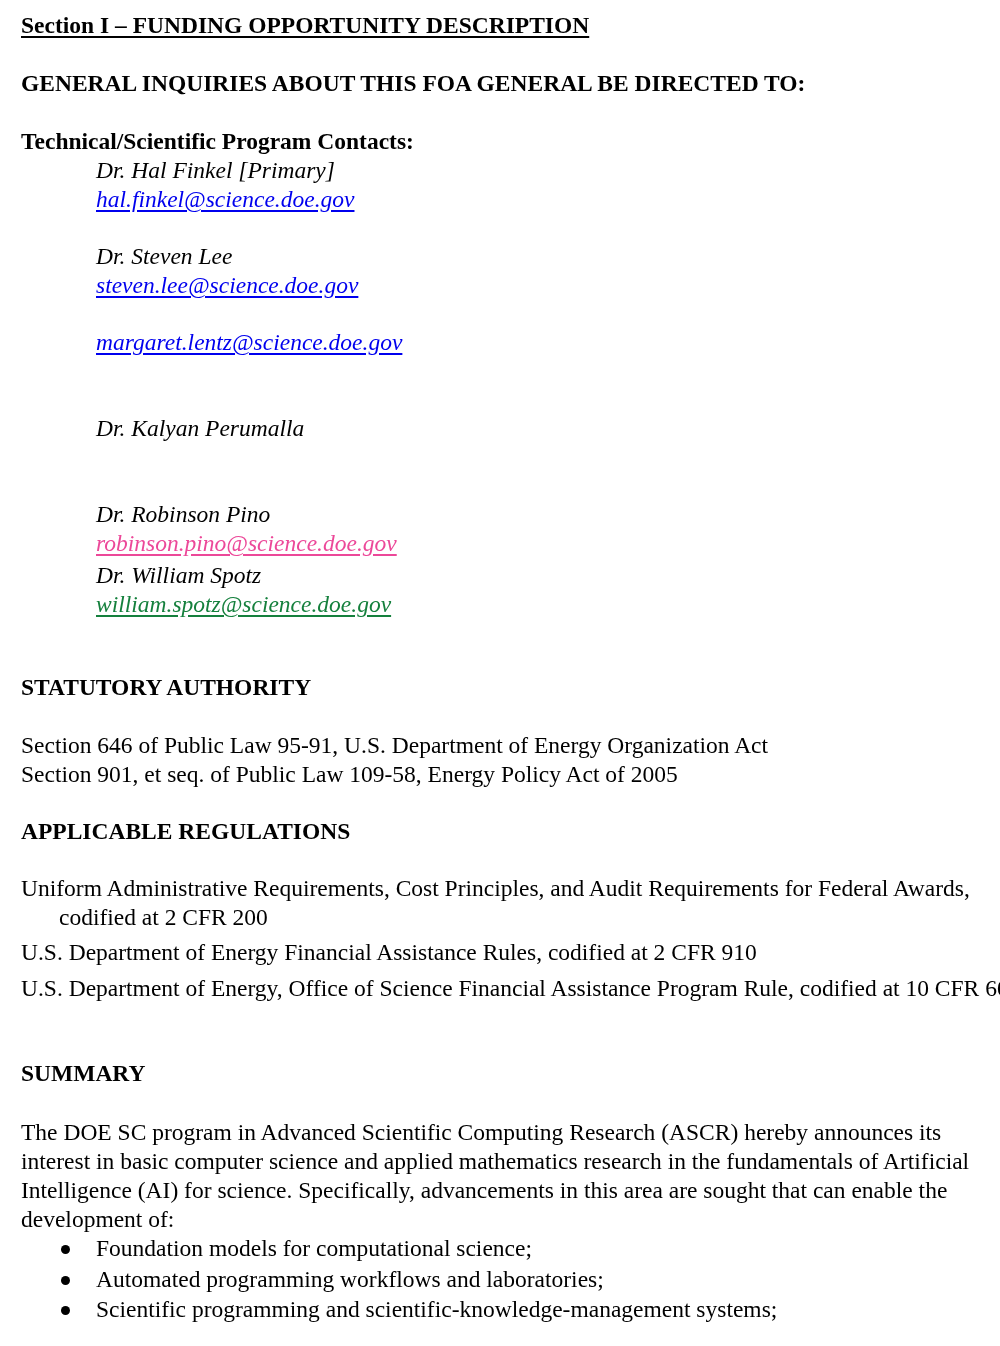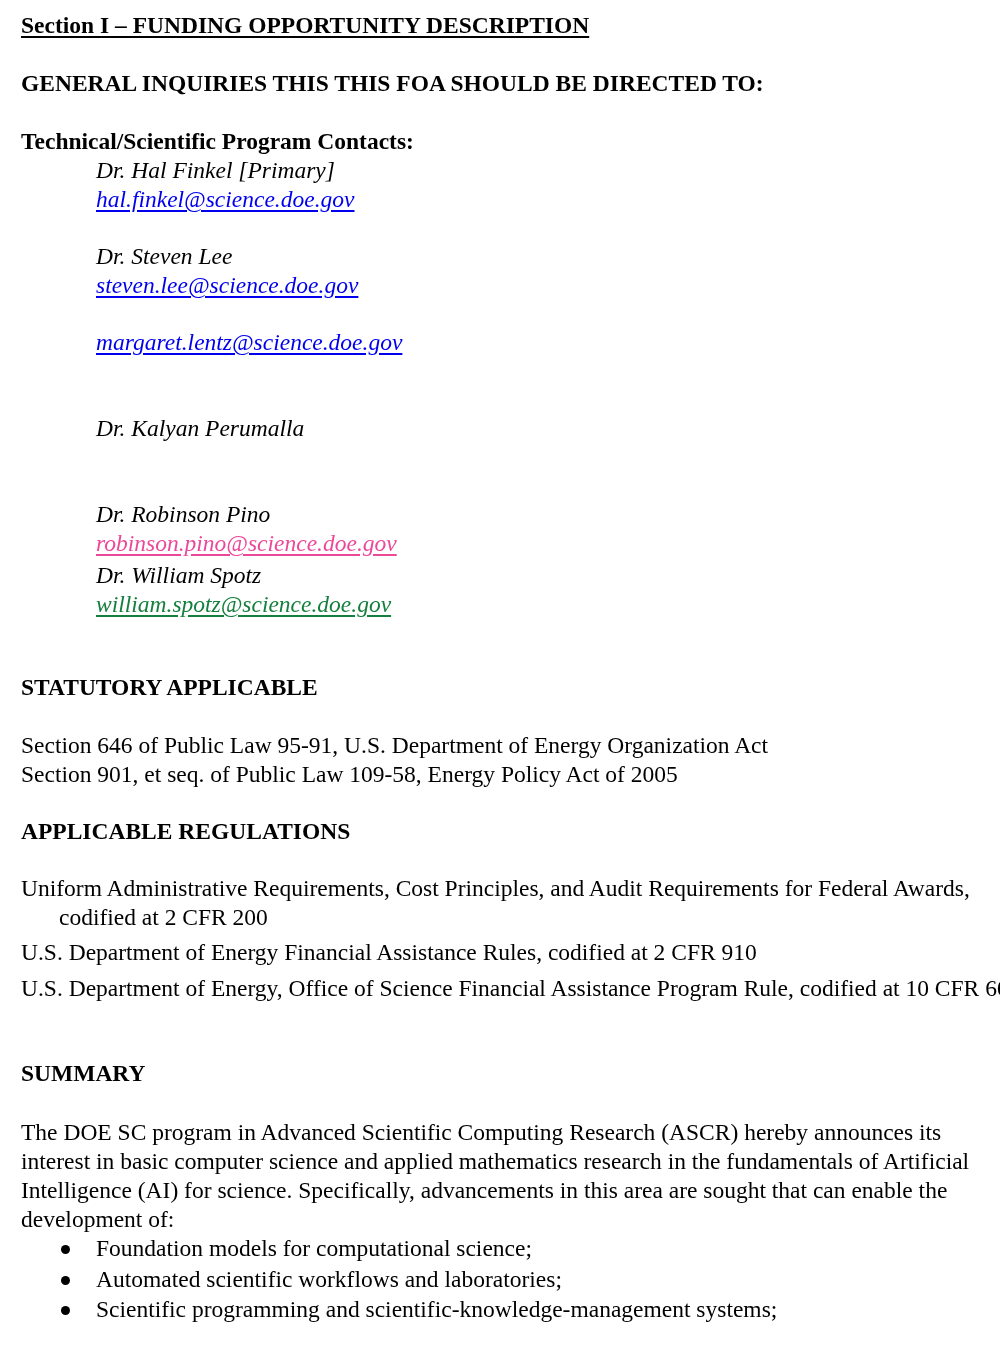--- a/index.html
+++ b/index.html
@@ -25,21 +25,21 @@
     background: #000; border-radius: 50%;
   }
 </style>
 </head>
 <body>
 
 <div class="page">
 
   <div class="title">Section I – FUNDING OPPORTUNITY DESCRIPTION</div>
 
-  <div class="block bold" style="top:69px;">GENERAL INQUIRIES THIS THIS FOA SHOULD BE DIRECTED TO:</div>
+  <div class="block bold" style="top:69px;">GENERAL INQUIRIES ABOUT THIS FOA GENERAL BE DIRECTED TO:</div>
 
   <div class="block" style="top:127px;">
     <div class="bold">Technical/Scientific Program Contacts:</div>
     <div class="indent">
       <div>Dr. Hal Finkel [Primary]</div>
       <div><a class="email" href="mailto:hal.finkel@science.doe.gov" style="color: rgb(0, 0, 238);">hal.finkel@science.doe.gov</a></div>
     </div>
   </div>
 
   <div class="block indent" style="top:242px;">
@@ -58,21 +58,21 @@
   <div class="block indent" style="top:500px;">
     <div>Dr. Robinson Pino</div>
     <div><a class="email" href="mailto:robinson.pino@science.doe.gov" style="color: #ec4899;">robinson.pino@science.doe.gov</a></div>
   </div>
 
   <div class="block indent" style="top:561px;">
     <div>Dr. William Spotz</div>
     <div><a class="email" href="mailto:william.spotz@science.doe.gov" style="color: #15803d;">william.spotz@science.doe.gov</a></div>
   </div>
 
-  <div class="block bold" style="top:673px;">STATUTORY APPLICABLE</div>
+  <div class="block bold" style="top:673px;">STATUTORY AUTHORITY</div>
 
   <div class="block" style="top:731px;">
     <div>Section 646 of Public Law 95-91, U.S. Department of Energy Organization Act</div>
     <div>Section 901, et seq. of Public Law 109-58, Energy Policy Act of 2005</div>
   </div>
 
   <div class="block bold" style="top:817px;">APPLICABLE REGULATIONS</div>
 
   <div class="block hang" style="top:874px; width:930px;">Uniform Administrative Requirements, Cost Principles, and Audit Requirements for Federal Awards, codified at 2 CFR 200</div>
   <div class="block hang" style="top:938px; width:950px;">U.S. Department of Energy Financial Assistance Rules, codified at 2 CFR 910</div>
@@ -82,21 +82,21 @@
 
   <div class="block" style="top:1118px; width:960px;">The DOE SC program in Advanced Scientific Computing Research (ASCR) hereby announces its interest in basic computer science and applied mathematics research in the fundamentals of Artificial Intelligence (AI) for science. Specifically, advancements in this area are sought that can enable the development of:</div>
 
   <ul class="bullets block" style="top:1234px; width:960px;">
     <li>
       <span class="dot"></span>
       <span>Foundation models for computational science;</span>
     </li>
     <li>
       <span class="dot"></span>
-      <span>Automated scientific workflows and laboratories;</span>
+      <span>Automated programming workflows and laboratories;</span>
     </li>
     <li>
       <span class="dot"></span>
       <span>Scientific programming and scientific-knowledge-management systems;</span>
     </li>
   </ul>
 
 </div>
 
 </body></html>

